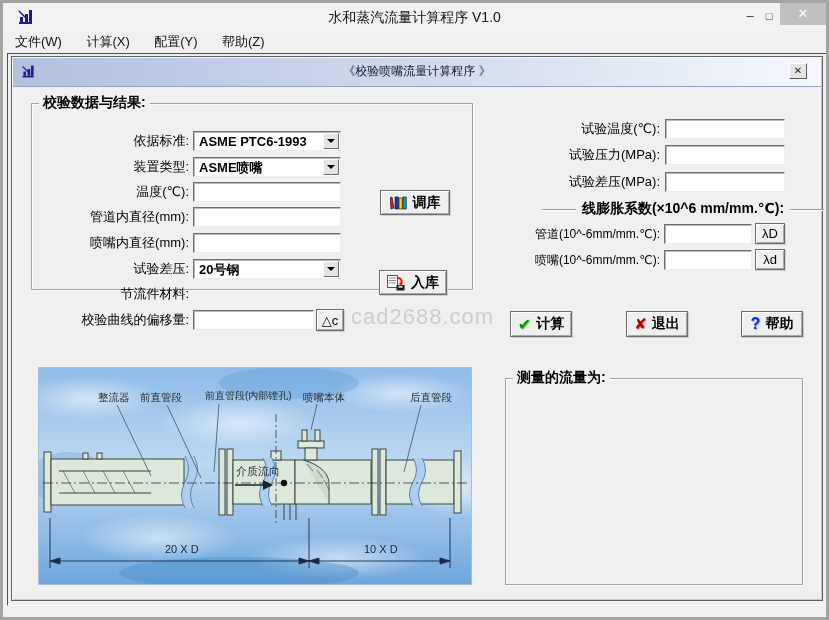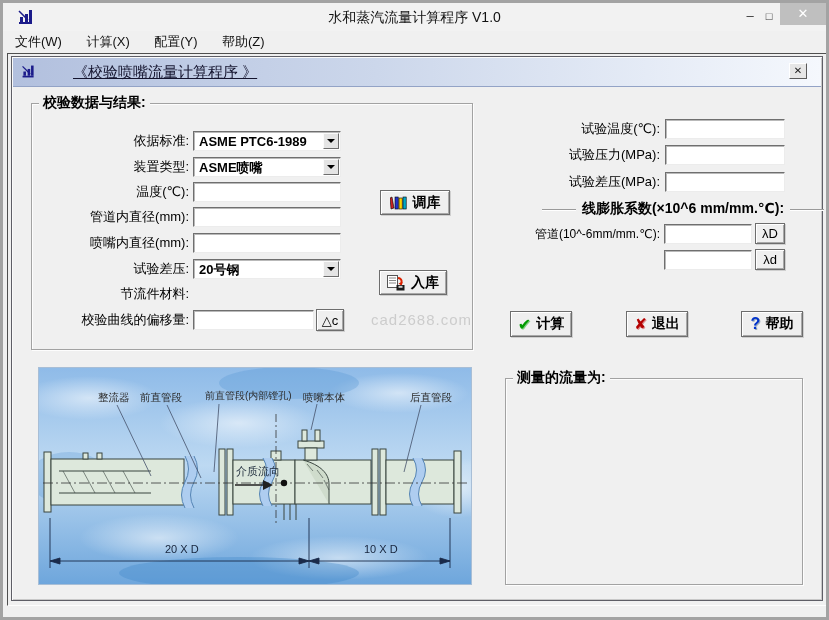--- a/index.html
+++ b/index.html
@@ -14,21 +14,21 @@
   .btn-min{left:738px;}
   .btn-max{left:757px;font-size:11px;}
   .btn-close{position:absolute;left:777px;top:0;width:46px;height:22px;background:#bfbfbf;color:#fff;text-align:center;line-height:22px;font-size:13px;}
   .menubar{position:absolute;left:2px;top:28px;width:825px;height:22px;}
   .menu-item{display:inline-block;padding:0 10px;font-size:13px;line-height:22px;color:#111;}
 
   
   .mdi{position:absolute;left:4px;top:50px;width:821px;height:553px;background:#f0f0f0;border:1px solid;border-color:#4f4f4f #fdfdfd #fdfdfd #4f4f4f;box-sizing:border-box;}
   .child{position:absolute;left:8px;top:53px;width:812px;height:545px;background:#f0f0f0;border:1px solid #5e5e66;box-sizing:border-box;box-shadow:inset 1px 1px 0 #fafafa,inset -1px -1px 0 #c8c8c8;}
   .child-titlebar{position:absolute;left:10px;top:55px;width:808px;height:29px;background:linear-gradient(90deg,#b2c0de 0%,#ccd7eb 45%,#f5f8fd 100%);border-bottom:1px solid #93a3c6;box-sizing:border-box;}
-  .child-title{position:absolute;left:60px;right:60px;top:5px;text-align:left;font-size:15px;color:#14142e;white-space:nowrap;text-decoration:underline;}
+  .child-title{position:absolute;left:60px;right:60px;top:5px;text-align:center;font-size:12px;color:#14142e;white-space:nowrap;}
   .child-icon{position:absolute;left:7px;top:5px;width:17px;height:17px;}
   .child-close{position:absolute;left:786px;top:60px;width:18px;height:16px;background:#e6e6e6;border:1px solid;border-color:#ffffff #5a5a5a #5a5a5a #ffffff;text-align:center;line-height:14px;font-size:10px;color:#222;box-sizing:border-box;}
 
   
   .groupbox{position:absolute;border:1px solid #a2a2a2;box-shadow:1px 1px 0 #fdfdfd,inset 1px 1px 0 #fdfdfd;box-sizing:border-box;}
   .legend{position:absolute;top:-10px;left:7px;background:#f0f0f0;padding:0 4px;font-size:14px;font-weight:bold;color:#000;white-space:nowrap;}
 
   
   .frm-label{position:absolute;font-size:13px;color:#000;text-align:right;height:20px;line-height:20px;white-space:nowrap;}
   .frm-label.small{font-size:12px;}
@@ -39,21 +39,21 @@
   .combo-arrow{position:absolute;left:3px;top:5px;width:0;height:0;border:4px solid transparent;border-top-color:#000;}
   .btn3d{position:absolute;background:#efefef;border:1px solid #6d6d6d;box-shadow:inset 1px 1px 0 #ffffff,inset -1px -1px 0 #a8a8a8,1px 1px 0 #cfcfcf;box-sizing:border-box;display:flex;align-items:center;justify-content:center;gap:5px;font-size:14px;font-weight:bold;color:#000;cursor:default;}
   .btn3d.small{font-weight:normal;font-size:13px;}
   .exp-header{position:absolute;display:flex;align-items:center;gap:6px;}
   .exp-header .hr{flex:1;height:1px;background:#9a9a9a;box-shadow:0 1px 0 #fff;}
   .exp-title{font-size:14px;font-weight:bold;white-space:nowrap;}
   .icon-check{color:#009a00;font-size:16px;font-weight:bold;text-shadow:1px 1px 0 #7fce7f;}
   .icon-cross{color:#b40000;font-size:15px;font-weight:bold;text-shadow:1px 1px 0 #d88;}
   .icon-help{color:#0033cc;font-size:16px;font-weight:bold;text-shadow:1px 1px 0 #9ab;}
   .diagram{position:absolute;left:35px;top:364px;width:432px;height:216px;border:1px solid #a8bed6;box-sizing:content-box;}
-  .watermark{position:absolute;left:348px;top:308px;font-size:15px;color:#c9c9c9;letter-spacing:1px;z-index:6;opacity:.9;margin-left:20px;}
+  .watermark{position:absolute;left:348px;top:301px;font-size:22px;color:#c9c9c9;letter-spacing:1px;z-index:6;opacity:.9;}
 </style>
 </head>
 <body>
 
 <div class="page">
 
   <div class="titlebar">
     <svg class="app-icon" viewBox="0 0 20 20">
       <g fill="#1b1b8a">
         <rect x="3" y="15" width="13" height="2"></rect>
@@ -85,27 +85,27 @@
         <rect x="4" y="10" width="3" height="5"></rect>
         <rect x="9" y="7" width="3" height="8"></rect>
         <rect x="13" y="3" width="3" height="12"></rect>
       </g>
       <line x1="3" y1="4" x2="12" y2="13" stroke="#1b1b8a" stroke-width="1.5"></line>
     </svg>
     <div class="child-title">《校验喷嘴流量计算程序 》</div>
   </div>
   <div class="child-close">✕</div>
 
-  <div class="groupbox" style="left:28px;top:100px;width:442px;height:247px;">
+  <div class="groupbox" style="left:28px;top:100px;width:442px;height:187px;">
     <div class="legend">校验数据与结果:</div>
   </div>
 
   <div class="frm-label" style="left:26px;top:128px;width:160px;">依据标准:</div>
   <div class="combo" style="left:190px;top:128px;width:148px;">
-    <span class="combo-text">ASME PTC6-1989</span>
+    <span class="combo-text">ASME PTC6-1993</span>
     <span class="combo-btn">
         <span class="combo-arrow"></span>
       </span>
   </div>
 
   <div class="frm-label" style="left:26px;top:154px;width:160px;">装置类型:</div>
   <div class="combo" style="left:190px;top:154px;width:148px;padding-left:24px;">
     <span class="combo-text">ASME喷嘴</span>
     <span class="combo-btn">
         <span class="combo-arrow"></span>
@@ -172,20 +172,21 @@
   <div class="exp-header" style="left:539px;top:197px;width:282px;height:18px;">
     <span class="hr"></span>
     <span class="exp-title">线膨胀系数(×10^6 mm/mm.℃):</span>
     <span class="hr"></span>
   </div>
 
   <div class="frm-label small" style="left:498px;top:221px;width:159px;">管道(10^-6mm/mm.℃):</div>
   <input class="field" style="left: 661px; top: 221px; width: 88px;" value="">
   <div class="btn3d small" style="left:752px;top:220px;width:30px;height:21px;">λD</div>
 
+  <div class="frm-label small" style="left:498px;top:247px;width:159px;">喷嘴(10^-6mm/mm.℃):</div>
   <input class="field" style="left: 661px; top: 247px; width: 88px;" value="">
   <div class="btn3d small" style="left:752px;top:246px;width:30px;height:21px;">λd</div>
 
   <div class="btn3d" style="left:507px;top:308px;width:62px;height:26px;">
     <span class="icon-check">✔</span>
     <span>计算</span>
   </div>
   <div class="btn3d" style="left:623px;top:308px;width:62px;height:26px;">
     <span class="icon-cross">✘</span>
     <span>退出</span>

